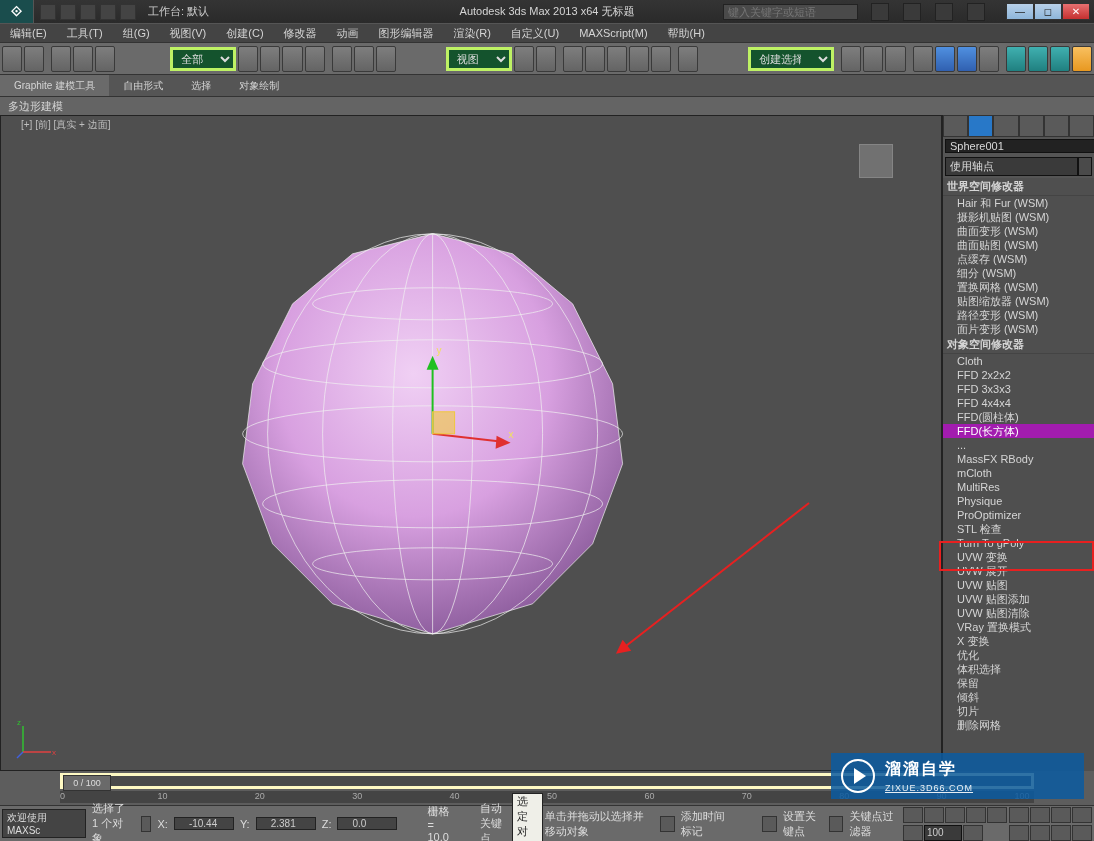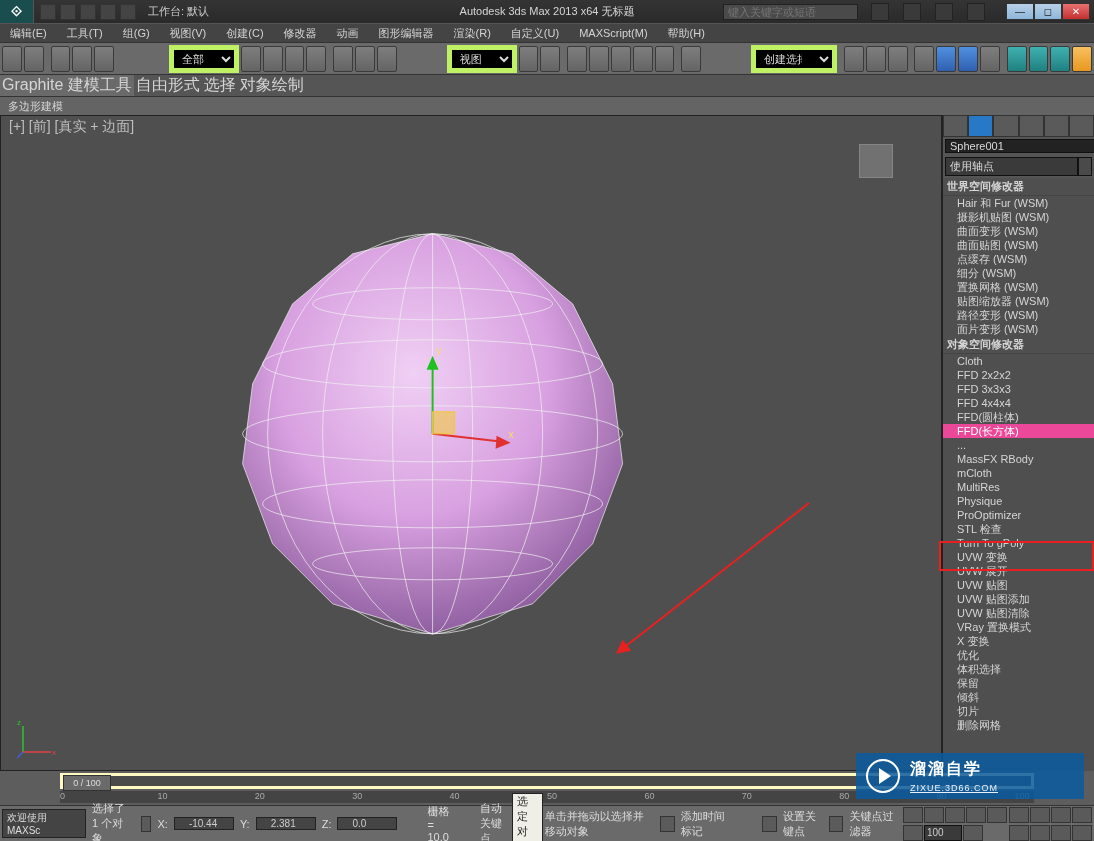--- a/index.html
+++ b/index.html
@@ -25,34 +25,34 @@
 .menubar { height: 20px; background: #444; display: flex; align-items: center; border-top: 1px solid #555; border-bottom: 1px solid #333; }
 .menubar span { color: #d5d5d5; font-size: 11px; padding: 0 10px; cursor: default; }
 
 
 .maintool { height: 32px; background: #6a6a6a; display: flex; align-items: center; border-bottom: 1px solid #333; padding: 0 2px; gap: 2px; }
 .tb { width: 26px; height: 26px; background: linear-gradient(#7e7e7e,#646464); border: 1px solid #3a3a3a; border-radius: 2px; }
 .tb.orange { background: linear-gradient(#f8c060,#e89820); }
 .tb.blue { background: linear-gradient(#5090e0,#3060b0); }
 .tb.teal { background: linear-gradient(#40b0b0,#208080); }
 .tb-sep { width: 4px; height: 26px; }
-.view-dd { background: #000000; border: 5px solid #bef264; color: #ddd; font-size: 11px; padding: 2px 14px 2px 4px; margin-left: 48px; }
+.view-dd { background: #14532d; border: 3px solid #bef264; color: #ddd; font-size: 11px; padding: 2px 14px 2px 4px; margin-left: 48px; }
 
 
 .ribbon { height: 22px; background: #555; display: flex; align-items: center; border-bottom: 1px solid #333; }
-.ribbon-tab { padding: 0 2px; font-size: 16px; color: #d5d5d5; height: 100%; display: flex; align-items: center; }
+.ribbon-tab { padding: 0 14px; font-size: 10px; color: #d5d5d5; height: 100%; display: flex; align-items: center; }
 .ribbon-tab.active { background: #6a6a6a; }
 .sub-ribbon { height: 18px; background: #646464; font-size: 11px; color: #d5d5d5; padding: 0 8px; display: flex; align-items: center; }
 
 
 .main { position: absolute; top: 115px; bottom: 70px; left: 0; right: 0; display: flex; }
 
 
 .viewport { flex: 1; background: #4f4f4f; position: relative; border: 1px solid #222; }
-.vp-label { position: absolute; top: 2px; left: 8px; color: #bfbfbf; font-size: 14px; }
+.vp-label { position: absolute; top: 2px; left: 20px; color: #bfbfbf; font-size: 10px; }
 .vp-cube { position: absolute; top: 28px; right: 48px; width: 34px; height: 34px; background: #888; border: 1px solid #aaa; opacity: 0.6; }
 .sphere-svg { position: absolute; top: 50%; left: 50%; transform: translate(-58%,-54%); }
 .gizmo-mini { position: absolute; bottom: 10px; left: 14px; }
 .arrow { position: absolute; top: 59%; right: 14%; width: 240px; height: 2px; background: #e82020; transform-origin: right center; transform: rotate(-38deg); }
 .arrow::before { content:""; position:absolute; left:-12px; top:-6px; border: 7px solid transparent; border-right: 14px solid #e82020; }
 
 
 .cmdpanel { width: 152px; background: #555; border-left: 1px solid #222; display: flex; flex-direction: column; }
 .cmd-tabs { height: 22px; display: flex; background: #444; }
 .cmd-tab { flex: 1; border: 1px solid #333; background: #5a5a5a; }
@@ -62,21 +62,21 @@
 .mod-dd-row { padding: 2px; display:flex; }
 .mod-dd { flex:1; background: #3a3a3a; border: 1px solid #111; color: #ddd; font-size: 11px; padding: 1px 4px; }
 .mod-dd-arrow { width: 14px; background: #4a4a4a; border: 1px solid #111; }
 
 .modlist { flex: 1; background: #4f4f4f; overflow-y: auto; font-size: 11px; color: #d5d5d5; position: relative; }
 .modlist::-webkit-scrollbar { width: 13px; }
 .modlist::-webkit-scrollbar-track { background: #3a3a3a; }
 .modlist::-webkit-scrollbar-thumb { background: #6a6a6a; border: 1px solid #222; }
 .mod-hdr { background: #4f4f4f; padding: 1px 4px; font-weight: bold; color: #d5d5d5; border-bottom: 1px solid #444; }
 .mod-item { padding: 0 4px 0 14px; line-height: 14px; cursor: default; }
-.mod-item.sel { background: #ec4899; color: #fff; }
+.mod-item.sel { background: #a21caf; color: #fff; }
 .highlight-box { position: absolute; border: 2px solid #e82020; }
 
 
 .timebar { position: absolute; bottom: 36px; left: 0; right: 0; height: 34px; background: #5d5d5d; }
 .timeslider { height: 16px; background: #4a4a4a; border: 3px solid #fef9c3; margin: 2px 60px 2px 60px; position: relative; }
 .timeslider-thumb { position: absolute; left: 0; top: -1px; width: 48px; height: 16px; background: #6a6a6a; border: 1px solid #333; font-size: 9px; color: #ddd; text-align: center; line-height: 14px; }
 .timeruler { height: 12px; background: #444; margin: 0 60px; position: relative; }
 .timeruler span { position: absolute; top: 0; font-size: 9px; color: #aaa; }
 
 .statusbar { position: absolute; bottom: 0; left: 0; right: 0; height: 36px; background: #6a6a6a; border-top: 1px solid #333; display: flex; align-items: center; font-size: 11px; color: #ddd; }
@@ -84,21 +84,21 @@
 .status-txt { background: #444; border: 1px solid #222; padding: 1px 4px; font-size: 10px; }
 .status-mid { flex: 1; display: flex; flex-direction: row; gap: 2px; padding: 1px 4px; }
 .coord-row { display: flex; gap: 6px; align-items: center; }
 .coord-box { background: #444; border: 1px solid #222; width: 60px; font-size: 10px; padding: 0 14px; color: #ccc; }
 .status-right { display: flex; gap: 2px; padding: 2px; }
 .nav-btn { width: 20px; height: 16px; background: #5a5a5a; border: 1px solid #333; }
 .key-dd { background: #efefe8; color: #222; font-size: 11px; padding: 0 4px; border: 1px solid #222; }
 .spinner-fld { background: #3a3a3a; border: 1px solid #111; color: #ccc; font-size: 10px; width: 38px; padding: 0 2px; }
 
 
-.watermark { position: absolute; bottom: 42px; right: 10px; width: 228px; height: 46px; background: rgba(10,90,160,0.85); color: #fff; display: flex; align-items: center; gap: 10px; padding: 0 10px; font-size: 12px; }
+.watermark { position: absolute; bottom: 42px; right: 10px; width: 253px; height: 46px; background: rgba(10,90,160,0.85); color: #fff; display: flex; align-items: center; gap: 10px; padding: 0 10px; font-size: 12px; }
 .wm-icon { width: 34px; height: 34px; border: 2px solid #fff; border-radius: 50%; display: flex; align-items: center; justify-content: center; }
 .wm-icon::after { content: ""; width: 0; height: 0; border-left: 12px solid #fff; border-top: 8px solid transparent; border-bottom: 8px solid transparent; margin-left: 3px; }
 .wm-txt b { font-size: 16px; letter-spacing: 2px; display: block; }
 .wm-txt small { font-size: 9px; letter-spacing: 1px; opacity: 0.9; text-decoration: underline; }
 </style>
 </head>
 <body>
 
 <div class="titlebar">
   <div class="logo">⟐</div>

